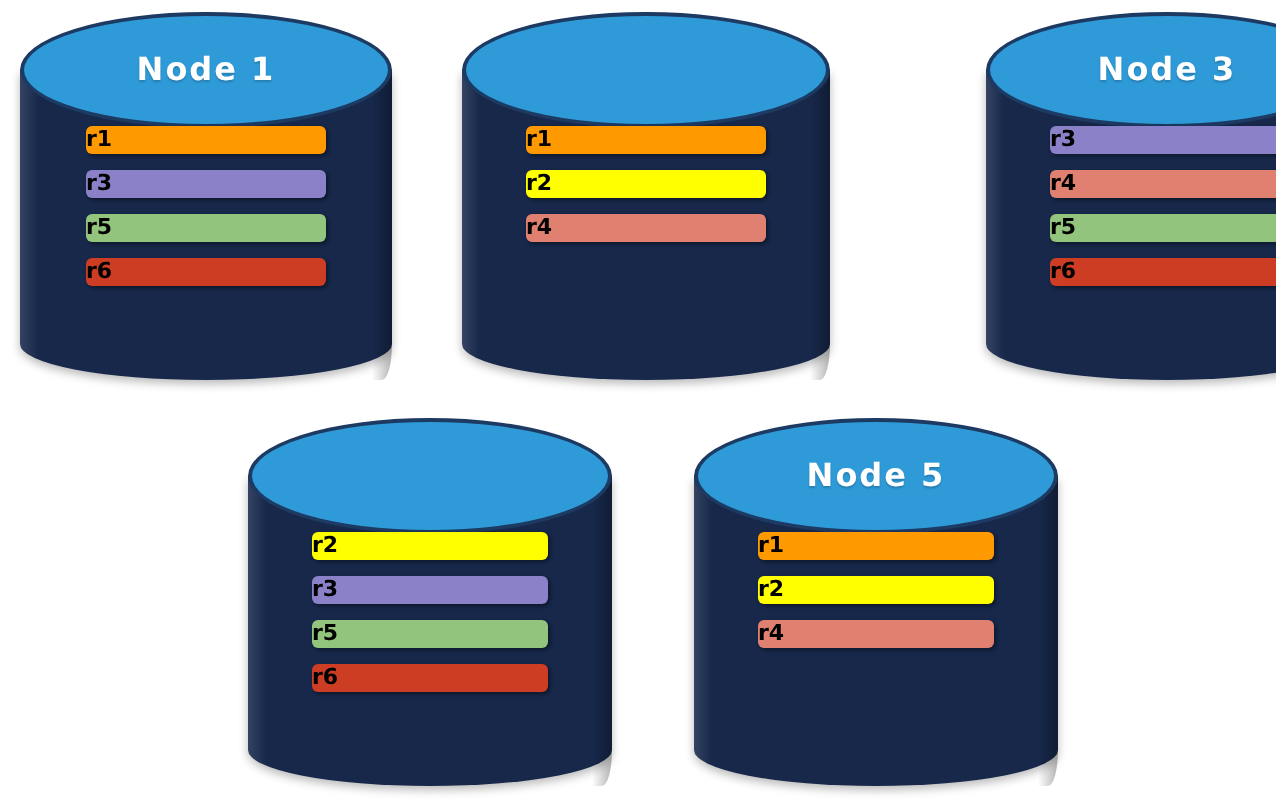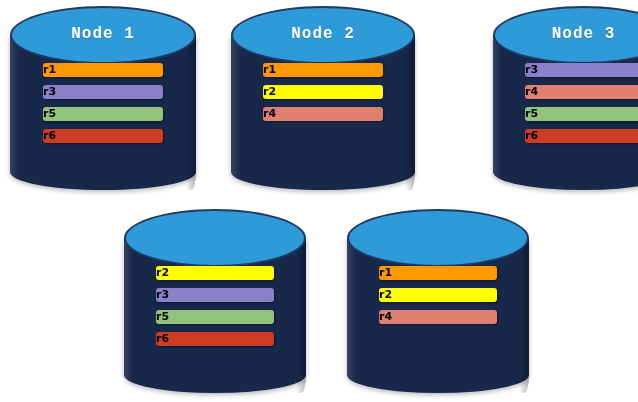--- a/index.html
+++ b/index.html
@@ -71,21 +71,20 @@
     position: absolute;
     left: 0;
     right: 0;
     text-align: center;
     color: #ffffff;
     font-weight: bold;
     font-size: 16px;
     letter-spacing: 1px;
     white-space: nowrap;
     text-shadow: 0 1px 1px rgba(0,0,0,0.18);
-    font-family: Liberation Mono, monospace;
   }
 
   
   .replica-stack {
     position: absolute;
     left: 0;
     width: 100%;
   }
   .replica-bar {
     position: absolute;
@@ -111,21 +110,20 @@
       <div class="replica-stack" style="top: 57px; height: 88px;">
         <div class="replica-bar" style="left: 33px; right: 33px; width: 120px; top: 0px; height: 14px; line-height: 14px; background: rgb(255, 153, 0);">r1</div>
         <div class="replica-bar" style="left: 33px; right: 33px; width: 120px; top: 22px; height: 14px; line-height: 14px; background: rgb(139, 129, 201);">r3</div>
         <div class="replica-bar" style="left: 33px; right: 33px; width: 120px; top: 44px; height: 14px; line-height: 14px; background: rgb(146, 196, 125);">r5</div>
         <div class="replica-bar" style="left: 33px; right: 33px; width: 120px; top: 66px; height: 14px; line-height: 14px; background: rgb(204, 61, 36);">r6</div>
       </div>
     </div>
     <div class="node-cylinder" style="left: 231px; top: 6px; width: 184px; height: 184px;">
       <div class="cyl-body" style="top: 29px; height: 155px;"></div>
       <div class="cyl-top" style="height: 58px;"></div>
-      <div class="cyl-top-label" style="top: 19px;">Node  2</div>
       <div class="replica-stack" style="top: 57px; height: 66px;">
         <div class="replica-bar" style="left: 32px; right: 32px; width: 120px; top: 0px; height: 14px; line-height: 14px; background: rgb(255, 153, 0);">r1</div>
         <div class="replica-bar" style="left: 32px; right: 32px; width: 120px; top: 22px; height: 14px; line-height: 14px; background: rgb(255, 255, 0);">r2</div>
         <div class="replica-bar" style="left: 32px; right: 32px; width: 120px; top: 44px; height: 14px; line-height: 14px; background: rgb(223, 128, 112);">r4</div>
       </div>
     </div>
     <div class="node-cylinder" style="left: 449px; top: 6px; width: 181px; height: 184px; margin-left: 44px;">
       <div class="cyl-body" style="top: 29px; height: 155px;"></div>
       <div class="cyl-top" style="height: 58px;"></div>
       <div class="cyl-top-label" style="top: 19px;">Node  3</div>
@@ -142,19 +140,20 @@
       <div class="replica-stack" style="top: 57px; height: 88px;">
         <div class="replica-bar" style="left: 32px; right: 32px; width: 118px; top: 0px; height: 14px; line-height: 14px; background: rgb(255, 255, 0);">r2</div>
         <div class="replica-bar" style="left: 32px; right: 32px; width: 118px; top: 22px; height: 14px; line-height: 14px; background: rgb(139, 129, 201);">r3</div>
         <div class="replica-bar" style="left: 32px; right: 32px; width: 118px; top: 44px; height: 14px; line-height: 14px; background: rgb(146, 196, 125);">r5</div>
         <div class="replica-bar" style="left: 32px; right: 32px; width: 118px; top: 66px; height: 14px; line-height: 14px; background: rgb(204, 61, 36);">r6</div>
       </div>
     </div>
     <div class="node-cylinder" style="left: 347px; top: 209px; width: 182px; height: 184px;">
       <div class="cyl-body" style="top: 29px; height: 155px;"></div>
       <div class="cyl-top" style="height: 58px;"></div>
+      <div class="cyl-top-label" style="top: 19px;">Node  5</div>
       <div class="replica-stack" style="top: 57px; height: 66px;">
         <div class="replica-bar" style="left: 32px; right: 32px; width: 118px; top: 0px; height: 14px; line-height: 14px; background: rgb(255, 153, 0);">r1</div>
         <div class="replica-bar" style="left: 32px; right: 32px; width: 118px; top: 22px; height: 14px; line-height: 14px; background: rgb(255, 255, 0);">r2</div>
         <div class="replica-bar" style="left: 32px; right: 32px; width: 118px; top: 44px; height: 14px; line-height: 14px; background: rgb(223, 128, 112);">r4</div>
       </div>
     </div>
   </div>
 
 </body></html>

